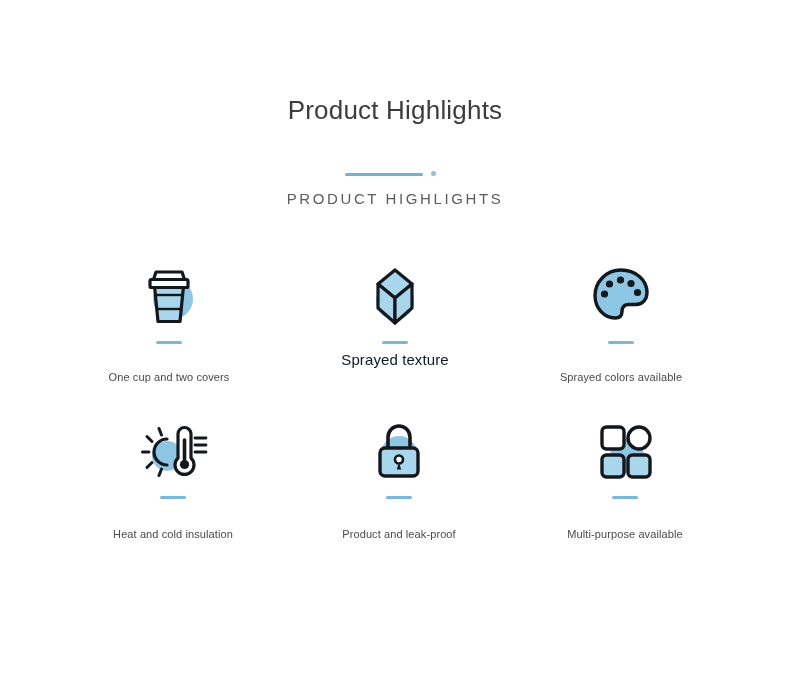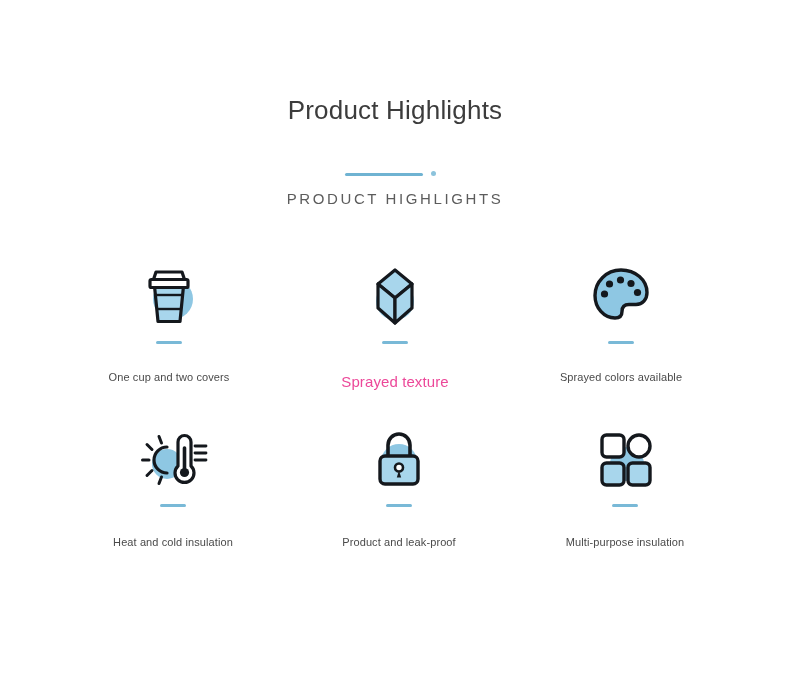--- a/index.html
+++ b/index.html
@@ -107,22 +107,22 @@
   .feature-caption {
     margin-top: 26px;
     font-size: 11px;
     color: #4a4a4a;
     text-align: center;
     letter-spacing: 0.1px;
     line-height: 1.3;
   }
   .feature-caption.caption-lg {
     font-size: 15px;
-    color: #ec4899;
-    margin-top: 28px;
+    color: #0f172a;
+    margin-top: 6px;
   }
   
   .feature-row.row-2 .feature-caption {
     margin-top: 28px;
   }
 </style>
 </head>
 <body>
 
 <div class="page">
@@ -249,18 +249,18 @@
             <rect x="11" y="9" width="22" height="22" rx="4.5" fill="#ffffff" stroke="#14181d" stroke-width="3.4"></rect>
 
             <circle cx="48" cy="20" r="11" fill="#ffffff" stroke="#14181d" stroke-width="3.4"></circle>
 
             <rect x="11" y="37" width="22" height="22" rx="4.5" fill="#a8d6ec" stroke="#14181d" stroke-width="3.4"></rect>
 
             <rect x="37" y="37" width="22" height="22" rx="4.5" fill="#a8d6ec" stroke="#14181d" stroke-width="3.4"></rect>
           </svg>
         </div>
         <div class="feature-bar"></div>
-        <div class="feature-caption">Multi-purpose insulation</div>
+        <div class="feature-caption">Multi-purpose available</div>
       </div>
 
     </div>
   </div>
 </div>
 
 </body></html>

